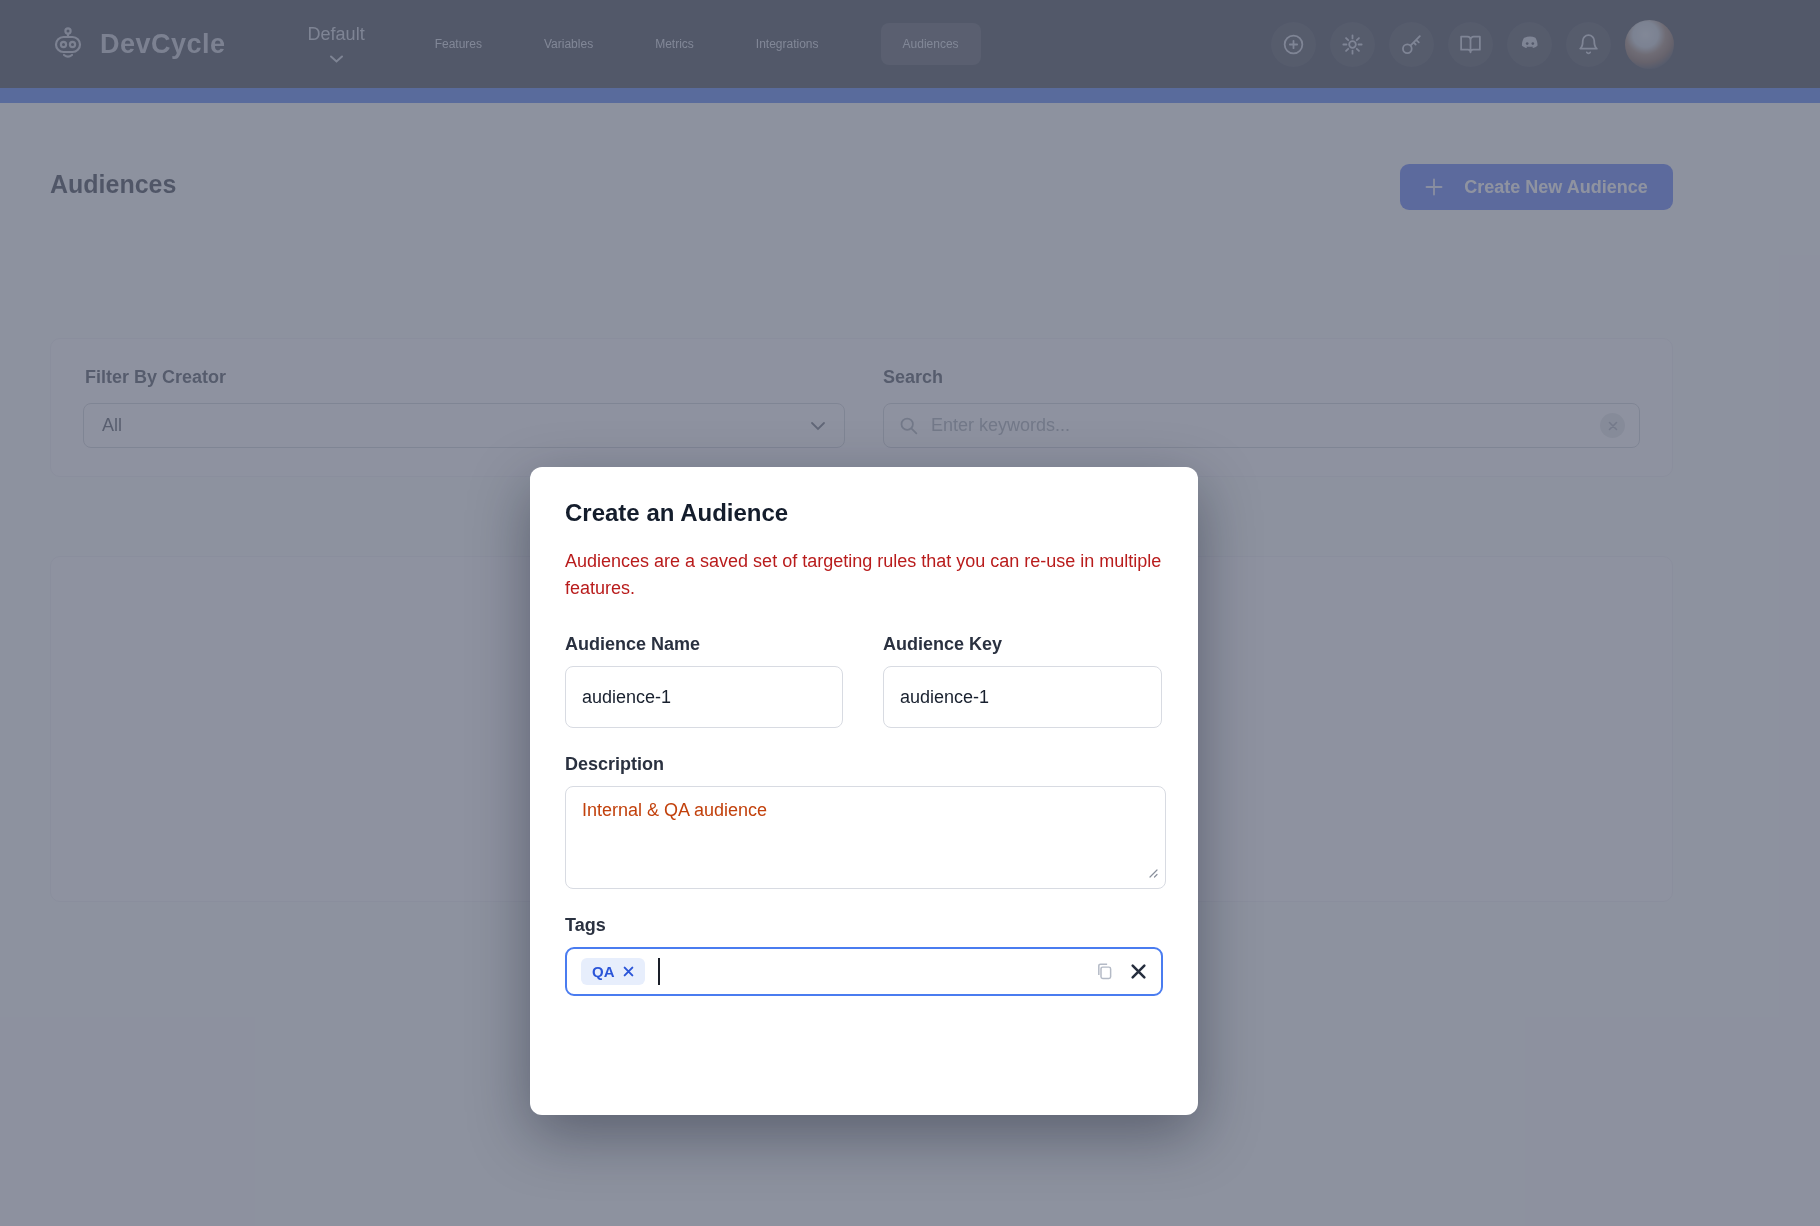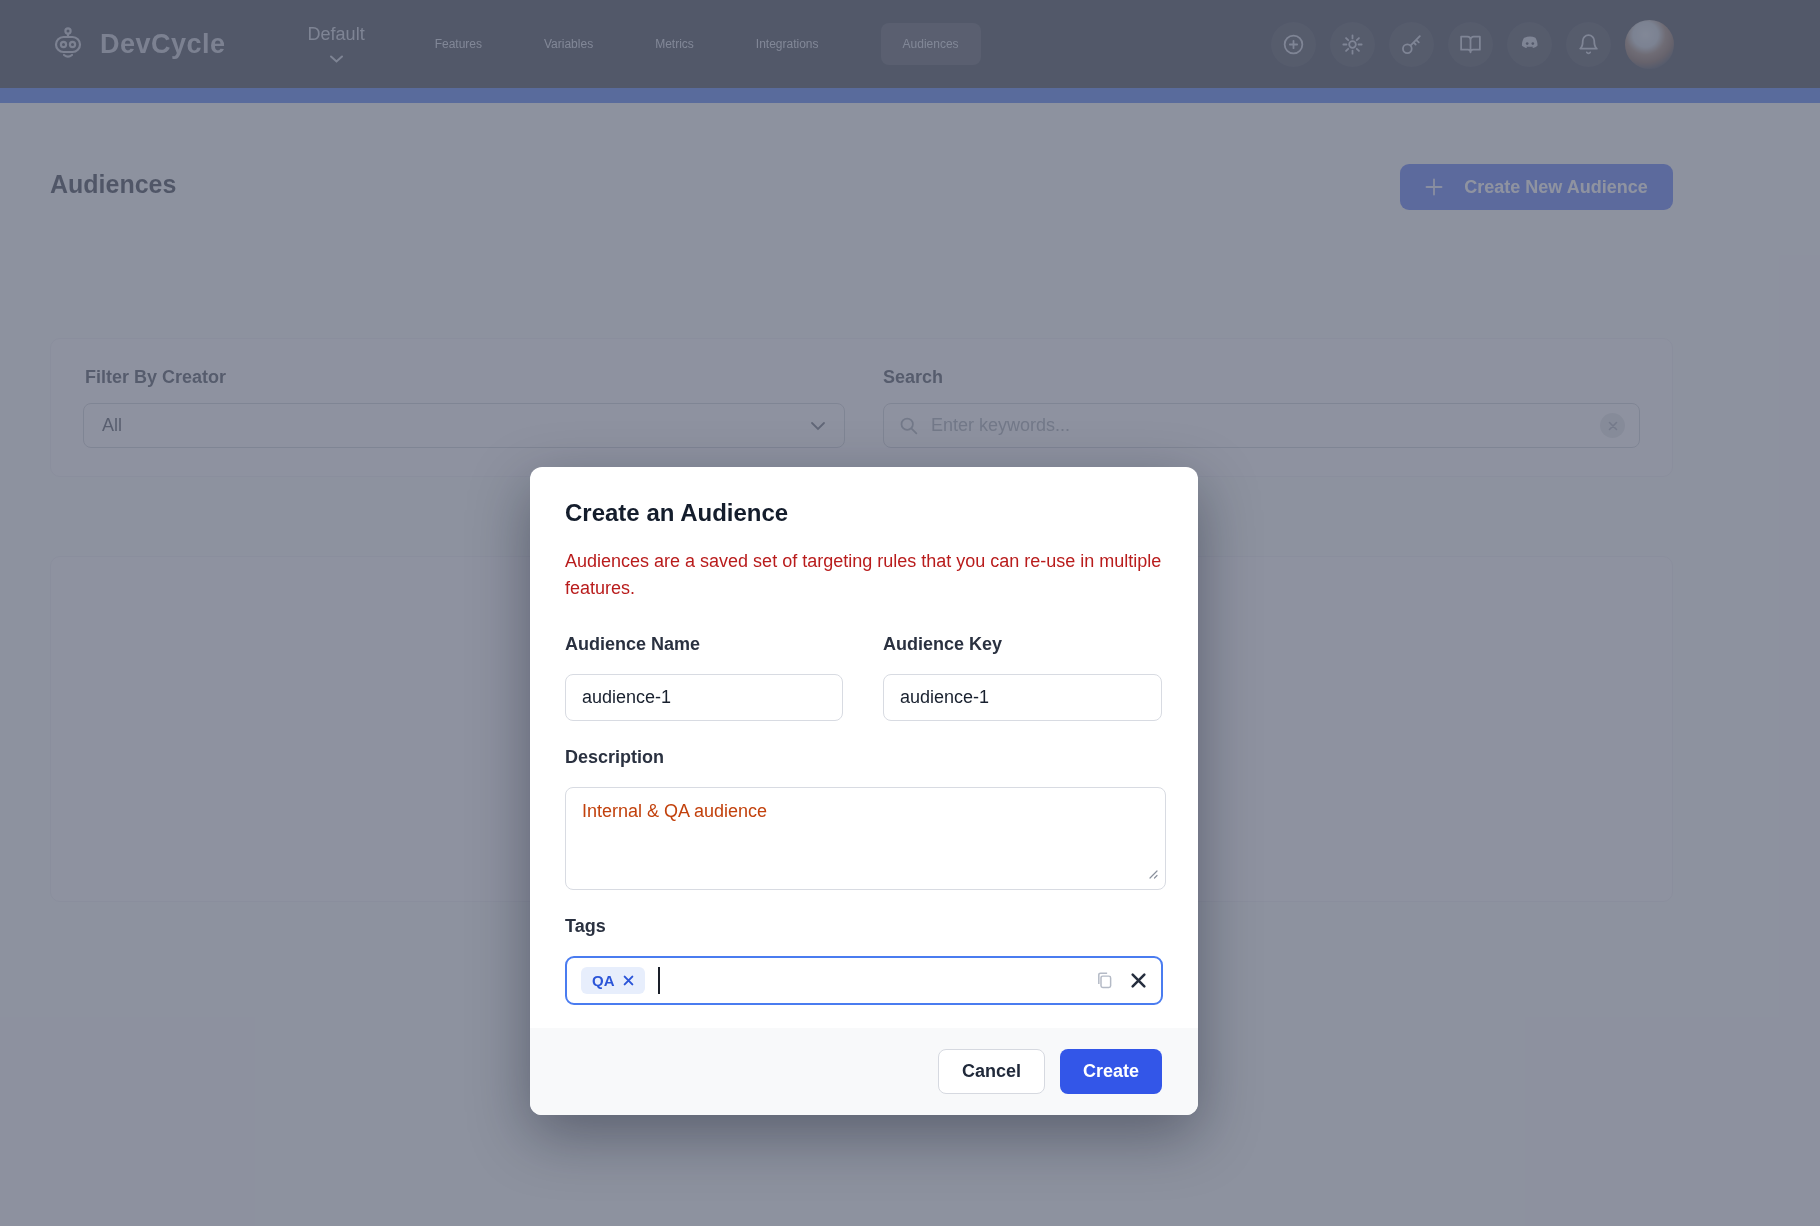--- a/index.html
+++ b/index.html
@@ -49,23 +49,23 @@
 
   
   .backdrop { position:absolute; inset:0; background:rgba(100,105,124,0.72); z-index:5; }
   .modal { position:absolute; left:530px; top:467px; width:668px; height:648px; background:#ffffff;
            border-radius:12px; box-shadow:0 20px 60px rgba(10,16,35,0.38); z-index:10;
            display:flex; flex-direction:column; }
   .modal-body { padding:32px 35px 0 35px; }
   .modal-title { font-size:24px; font-weight:bold; color:#141d2c; }
   .modal-subtitle { margin-top:21px; font-size:18px; line-height:27px; color:#b91c1c; max-width:600px; }
   .field-row { display:flex; gap:40px; margin-top:32px; }
-  .field-group { display:flex; flex-direction:column;gap:8px; }
+  .field-group { display:flex; flex-direction:column; }
   .field-label { font-size:18px; font-weight:bold; color:#2a3140; margin-bottom:11px; }
-  .text-input { height:47px; border:1px solid #d8dbe2; border-radius:8px; padding:0 16px;
+  .text-input { height:62px; border:1px solid #d8dbe2; border-radius:8px; padding:0 16px;
                 font-size:18px; color:#18202e; font-family:inherit; outline:none; background:#fff; }
   .w-name { width:278px; } .w-key { width:279px; }
   .desc-group { margin-top:26px; }
   .desc-wrap { position:relative; }
   .desc-textarea { width:601px; height:103px; border:1px solid #d8dbe2; border-radius:8px;
                    padding:13px 16px; font-size:18px; color:#c2410c; font-family:inherit;
                    outline:none; resize:none; display:block; }
   .resize-handle { position:absolute; right:5px; bottom:7px; cursor:nwse-resize; }
   .tags-group { margin-top:26px; }
   .tags-box { width:598px; height:49px; border:2px solid #4a7cf0; border-radius:9px;
@@ -241,19 +241,15 @@
               <path d="M5.5 16V5.5A1.9 1.9 0 0 1 7.4 3.6H15"></path>
             </svg>
             <svg width="17" height="17" viewBox="0 0 16 16" fill="none" stroke="#262e3e" stroke-width="2.4" stroke-linecap="round">
                 <path d="M2.5 2.5l11 11M13.5 2.5l-11 11"></path>
               </svg>
           </span>
         </div>
       </div>
     </div>
 
-    <div class="modal-footer">
-      <button class="btn btn-cancel">Cancel</button>
-      <button class="btn btn-primary">Create</button>
-    </div>
   </div>
 
 </div>
 
 </body></html>

